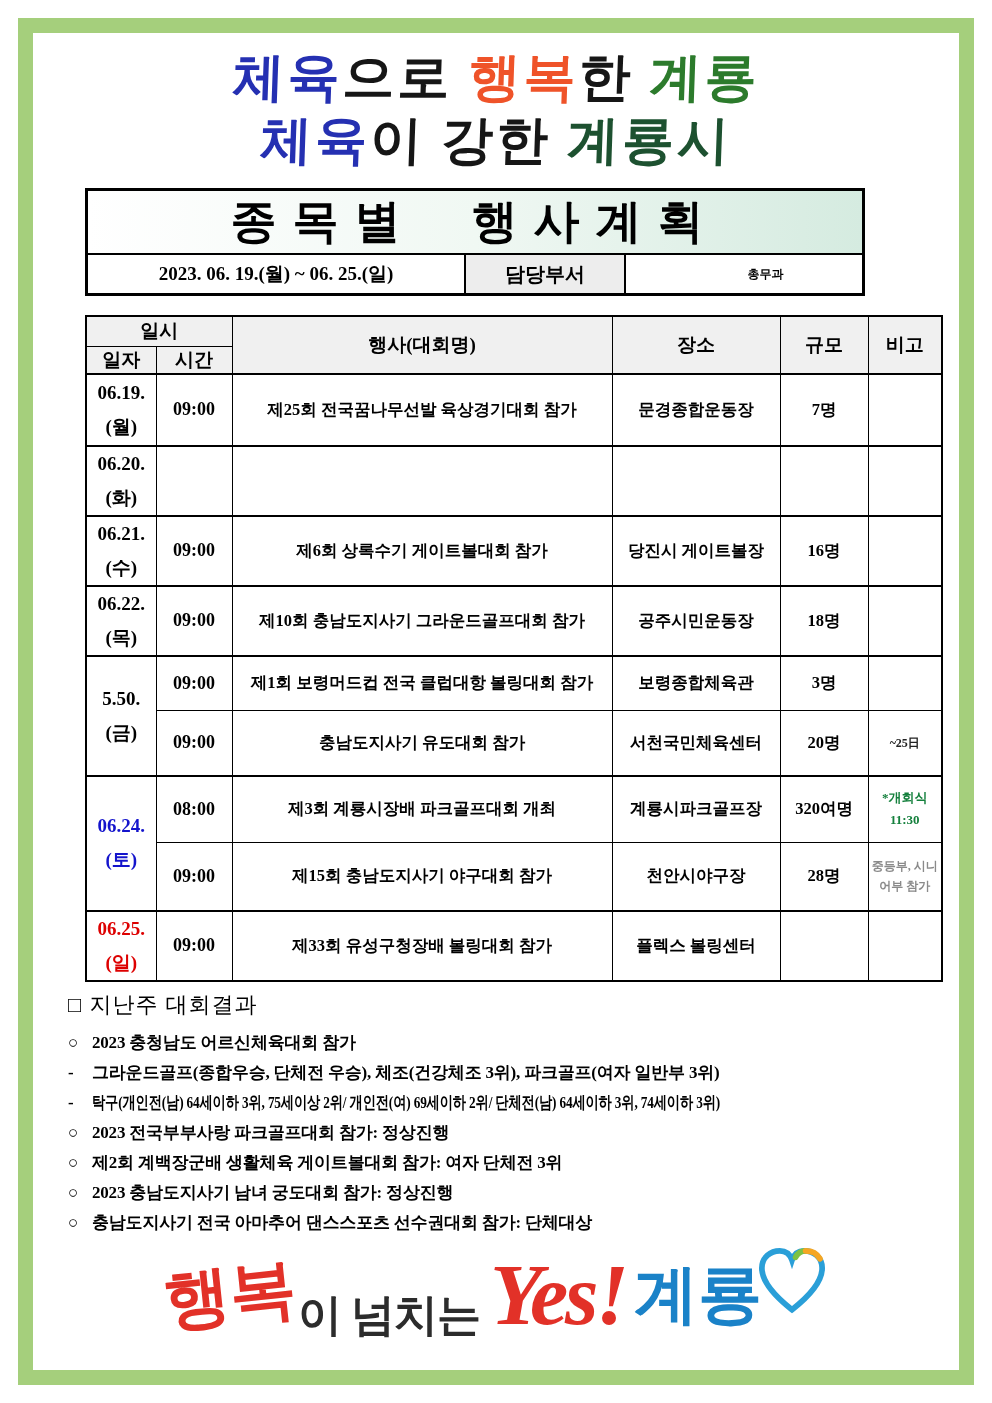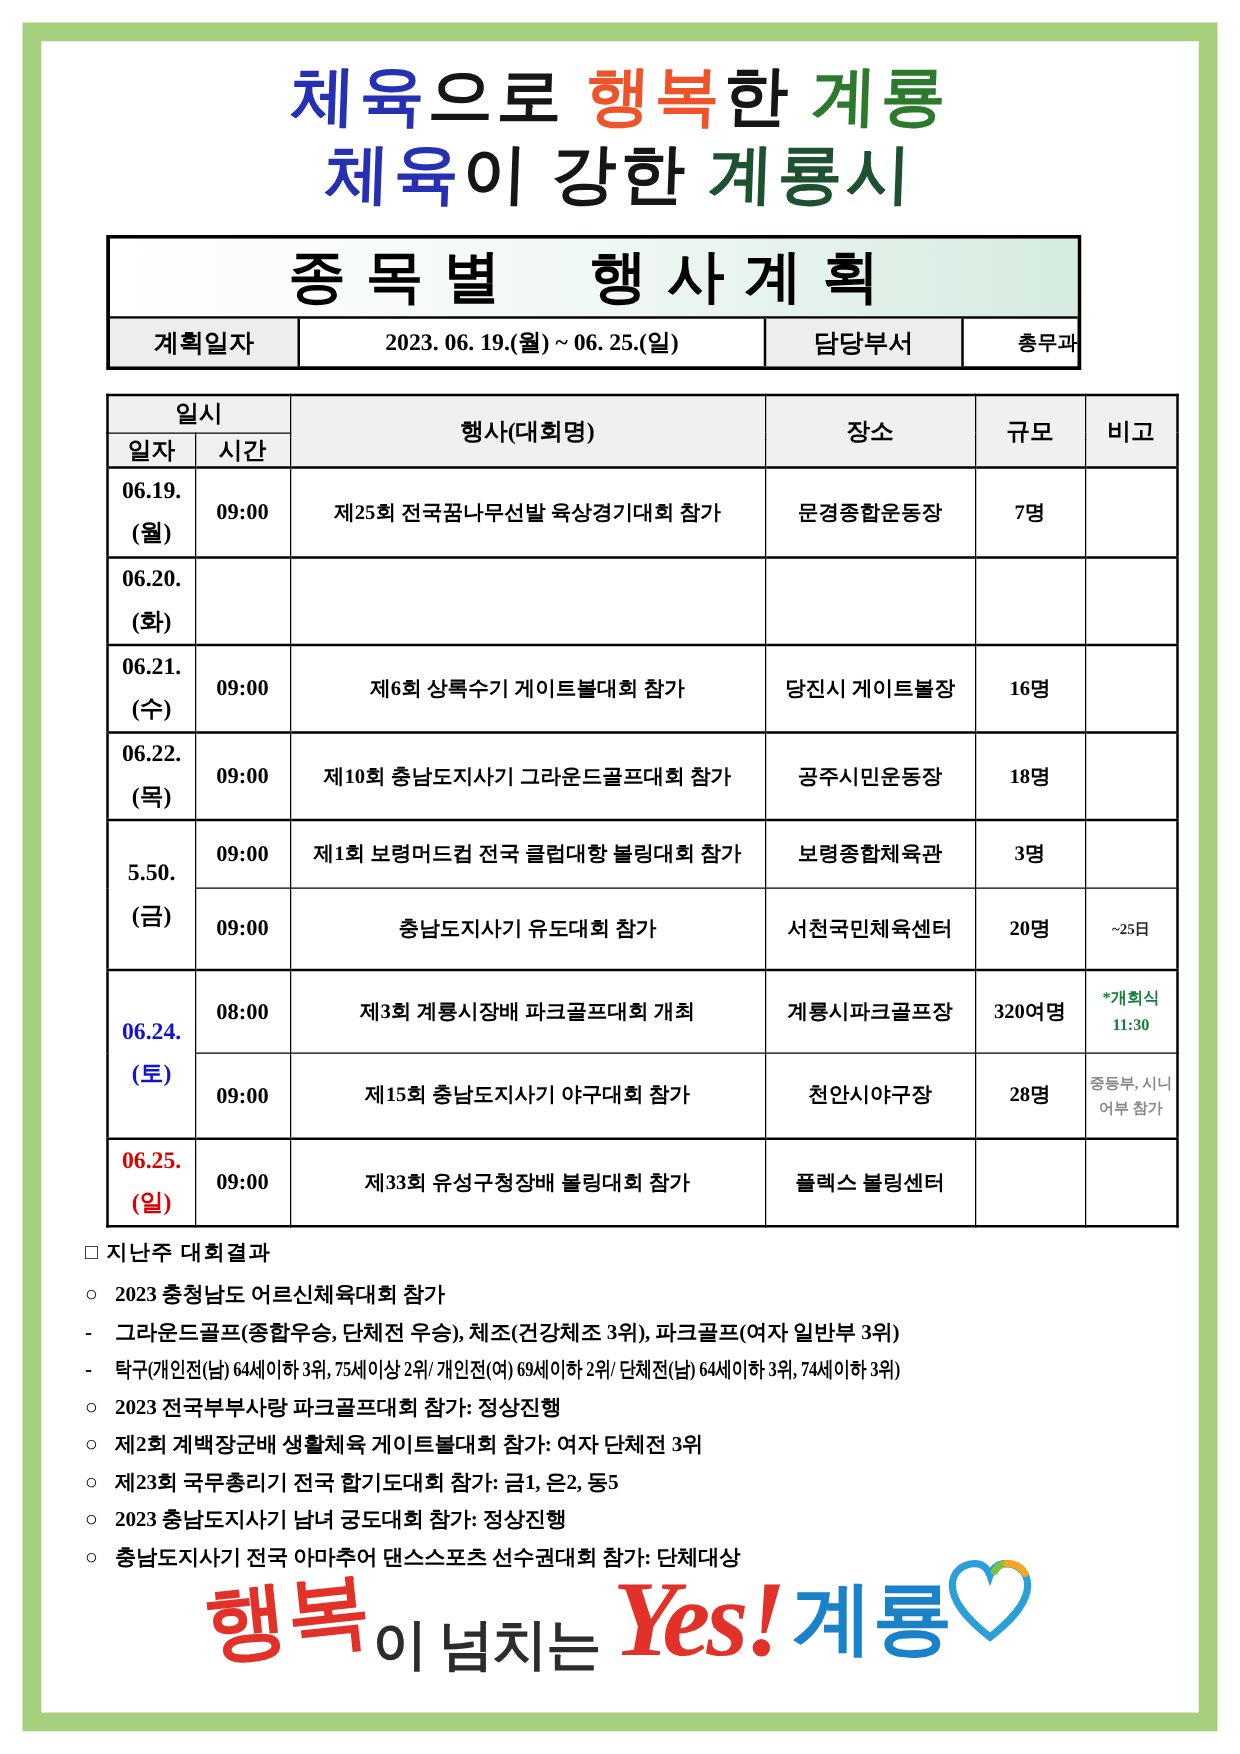--- a/index.html
+++ b/index.html
@@ -42,21 +42,21 @@
     border-bottom: 2px solid #000;
   }
   .plan-row { display: flex; height: 38px; font-weight: bold; font-size: 20px; }
   .plan-cell {
     display: flex; align-items: center; justify-content: center;
     border-left: 2px solid #000; white-space: pre;
   }
   .plan-cell:first-child { border-left: none; }
   .plan-label { background: #ededed; }
   .pc1 { width: 152px; } .pc2 { width: 376px; font-size: 19px; }
-  .pc3 { width: 160px; } .pc4 { flex: 1; font-size: 16px; padding-left: 43px; }
+  .pc3 { width: 160px; } .pc4 { flex: 1; font-size: 12px; padding-left: 43px; }
 
   
   table.main {
     position: absolute; left: 85px; top: 315px; width: 856px;
     border-collapse: collapse; table-layout: fixed;
     border: 2.5px solid #000;
   }
   table.main th, table.main td {
     border: 1px solid #000;
     text-align: center; vertical-align: middle;
@@ -77,21 +77,21 @@
   .sat { color: #1414cc; }
   .sun { color: #dd0000; }
   tr.rA { height: 72px; } tr.rB { height: 70px; } tr.rC { height: 68px; }
   tr.rD { height: 67px; } tr.rEa { height: 55px; } tr.rEb { height: 65px; }
   tr.rFa { height: 67px; } tr.rFb { height: 68px; } tr.rG { height: 65px; margin-top: 24px; }
 
   
   .results { position: absolute; left: 68px; top: 990px; width: 876px; }
   .res-heading {
     font-family: "Liberation Sans", "DejaVu Sans", sans-serif;
-    font-weight: bold; font-size: 17px; letter-spacing: 1px; margin-bottom: 8px;
+    font-weight: normal; font-size: 22px; letter-spacing: 1px; margin-bottom: 8px;
   }
   .res-line {
     font-size: 17px; font-weight: bold; line-height: 30px; white-space: nowrap;
   }
   .res-line .bullet { display: inline-block; min-width: 24px; }
   .res-line .txt { letter-spacing: -0.2px; }
   .res-line.condensed .txt {
     display: inline-block; transform: scaleX(0.78); transform-origin: 0 50%;
   }
 
@@ -121,21 +121,20 @@
 <div class="frame"></div>
 
 <div class="slogan">
   <div class="s-line"><span class="c-blue">체육</span><span class="c-black">으로 </span><span class="c-orange">행복</span><span class="c-black">한 </span><span class="c-green">계룡</span></div>
   <div class="s-line"><span class="c-blue">체육</span><span class="c-black">이 강한 </span><span class="c-dgreen">계룡시</span></div>
 </div>
 
 <div class="title-box">
   <div class="title">종목별  행사계획</div>
   <div class="plan-row">
-    <div class="plan-cell plan-label pc1">계획일자</div>
     <div class="plan-cell pc2">2023. 06. 19.(월) ~ 06. 25.(일)</div>
     <div class="plan-cell plan-label pc3">담당부서</div>
     <div class="plan-cell pc4">총무과</div>
   </div>
 </div>
 
 <table class="main">
   <colgroup>
     <col style="width:70px">
       <col style="width:76px">
@@ -260,21 +259,20 @@
 </tbody>
   </table>
 
 <div class="results">
   <div class="res-heading"><span>□</span> <span>지난주 대회결과</span></div>
   <div class="res-line"><span class="bullet">○</span><span class="txt">2023 충청남도 어르신체육대회 참가</span></div>
   <div class="res-line"><span class="bullet">-</span><span class="txt">그라운드골프(종합우승, 단체전 우승), 체조(건강체조 3위), 파크골프(여자 일반부 3위)</span></div>
   <div class="res-line condensed"><span class="bullet">-</span><span class="txt">탁구(개인전(남) 64세이하 3위, 75세이상 2위/ 개인전(여) 69세이하 2위/ 단체전(남) 64세이하 3위, 74세이하 3위)</span></div>
   <div class="res-line"><span class="bullet">○</span><span class="txt">2023 전국부부사랑 파크골프대회 참가: 정상진행</span></div>
   <div class="res-line"><span class="bullet">○</span><span class="txt">제2회 계백장군배 생활체육 게이트볼대회 참가: 여자 단체전 3위</span></div>
-  <div class="res-line"><span class="bullet">○</span><span class="txt">제23회 국무총리기 전국 합기도대회 참가: 금1, 은2, 동5</span></div>
   <div class="res-line"><span class="bullet">○</span><span class="txt">2023 충남도지사기 남녀 궁도대회 참가: 정상진행</span></div>
   <div class="res-line"><span class="bullet">○</span><span class="txt">충남도지사기 전국 아마추어 댄스스포츠 선수권대회 참가: 단체대상</span></div>
 </div>
 
 <div class="logo">
   <span class="lg-happy">행복</span>
   <span class="lg-mid">이 넘치는</span>
   <span class="lg-yes">Yes!</span>
   <span class="lg-city">계룡</span>
   <svg class="lg-heart" width="72" height="66" viewBox="0 0 100 92">

